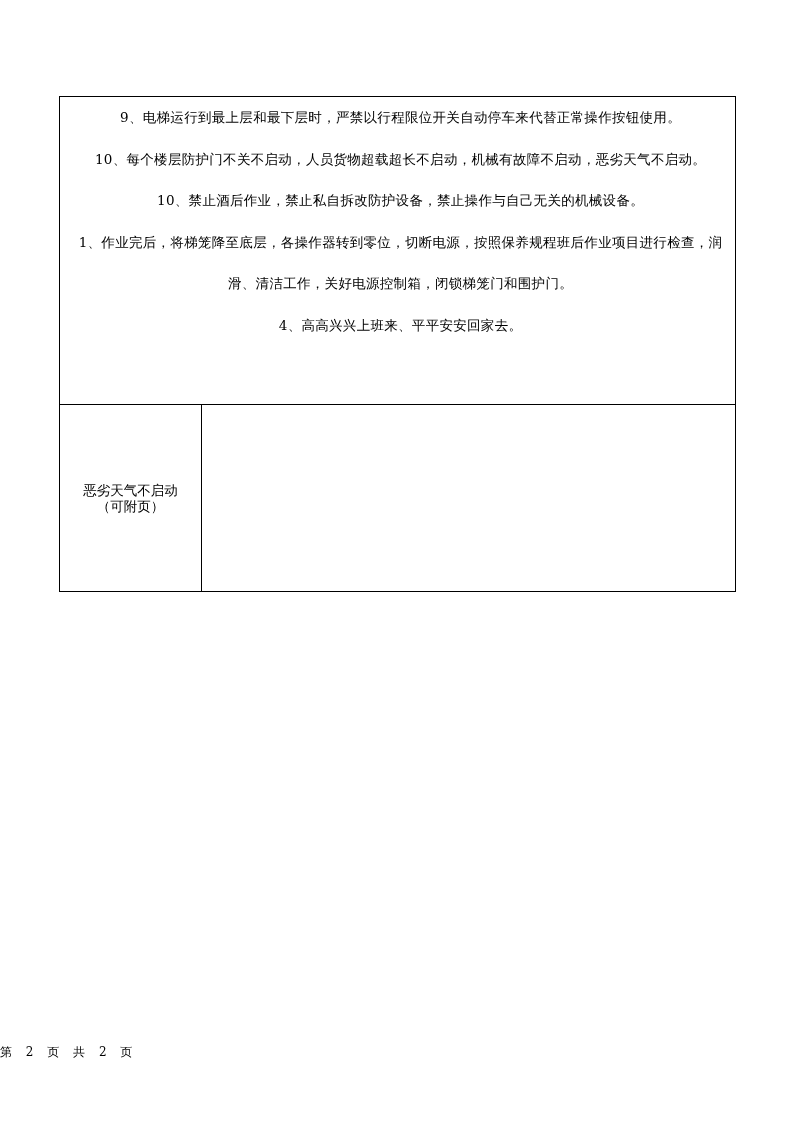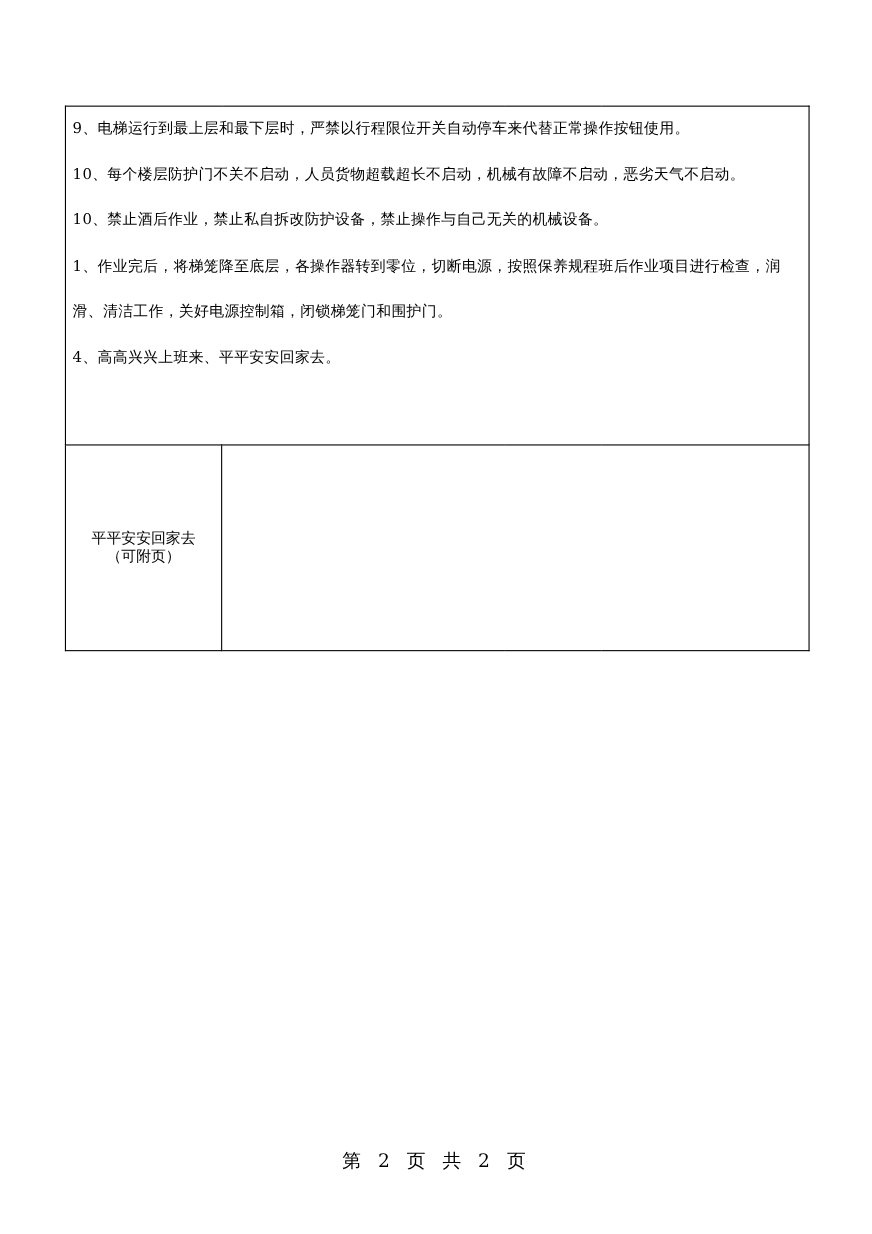--- a/index.html
+++ b/index.html
@@ -20,20 +20,21 @@
     left: 59px;
     top: 96px;
     width: 676px;
     border-collapse: collapse;
     table-layout: fixed;
   }
   .doc-table td {
     border: 1px solid #000;
     padding: 0;
     vertical-align: top;
+    text-align: center;
   }
   .content-cell {
     height: 307px;
     padding: 0 0 0 6px !important;
   }
   .para {
     font-size: 13.5px;
     line-height: 41.5px;
     margin: 0;
     white-space: normal;
@@ -52,22 +53,22 @@
     height: 55px;
     vertical-align: middle !important;
     text-align: center;
     font-size: 13.5px;
   }
   .page-footer {
     position: absolute;
     left: 0;
     top: 1044px;
     width: 793px;
-    text-align: center;
-    font-size: 17px;
+    text-align: left;
+    font-size: 12px;
     letter-spacing: 4px;
     word-spacing: 2px;
   }
 </style>
 </head>
 <body>
 
 <table class="doc-table">
   <colgroup>
     <col style="width:142px">
@@ -80,21 +81,21 @@
     <td colspan="4" class="content-cell">
       <p class="para">9、电梯运行到最上层和最下层时，严禁以行程限位开关自动停车来代替正常操作按钮使用。</p>
       <p class="para">10、每个楼层防护门不关不启动，人员货物超载超长不启动，机械有故障不启动，恶劣天气不启动。</p>
       <p class="para">10、禁止酒后作业，禁止私自拆改防护设备，禁止操作与自己无关的机械设备。</p>
       <p class="para">1、作业完后，将梯笼降至底层，各操作器转到零位，切断电源，按照保养规程班后作业项目进行检查，润滑、清洁工作，关好电源控制箱，闭锁梯笼门和围护门。</p>
       <p class="para">4、高高兴兴上班来、平平安安回家去。</p>
     </td>
   </tr>
   <tr>
     <td class="sign-label-cell">
-      <div>平平安安回家去</div>
+      <div>恶劣天气不启动</div>
       <div>（可附页）</div>
     </td>
     <td colspan="3" class="sign-area"></td>
   </tr>
 </tbody>
   </table>
 
 <div class="page-footer">第 2 页 共 2 页</div>
 
 </body></html>

